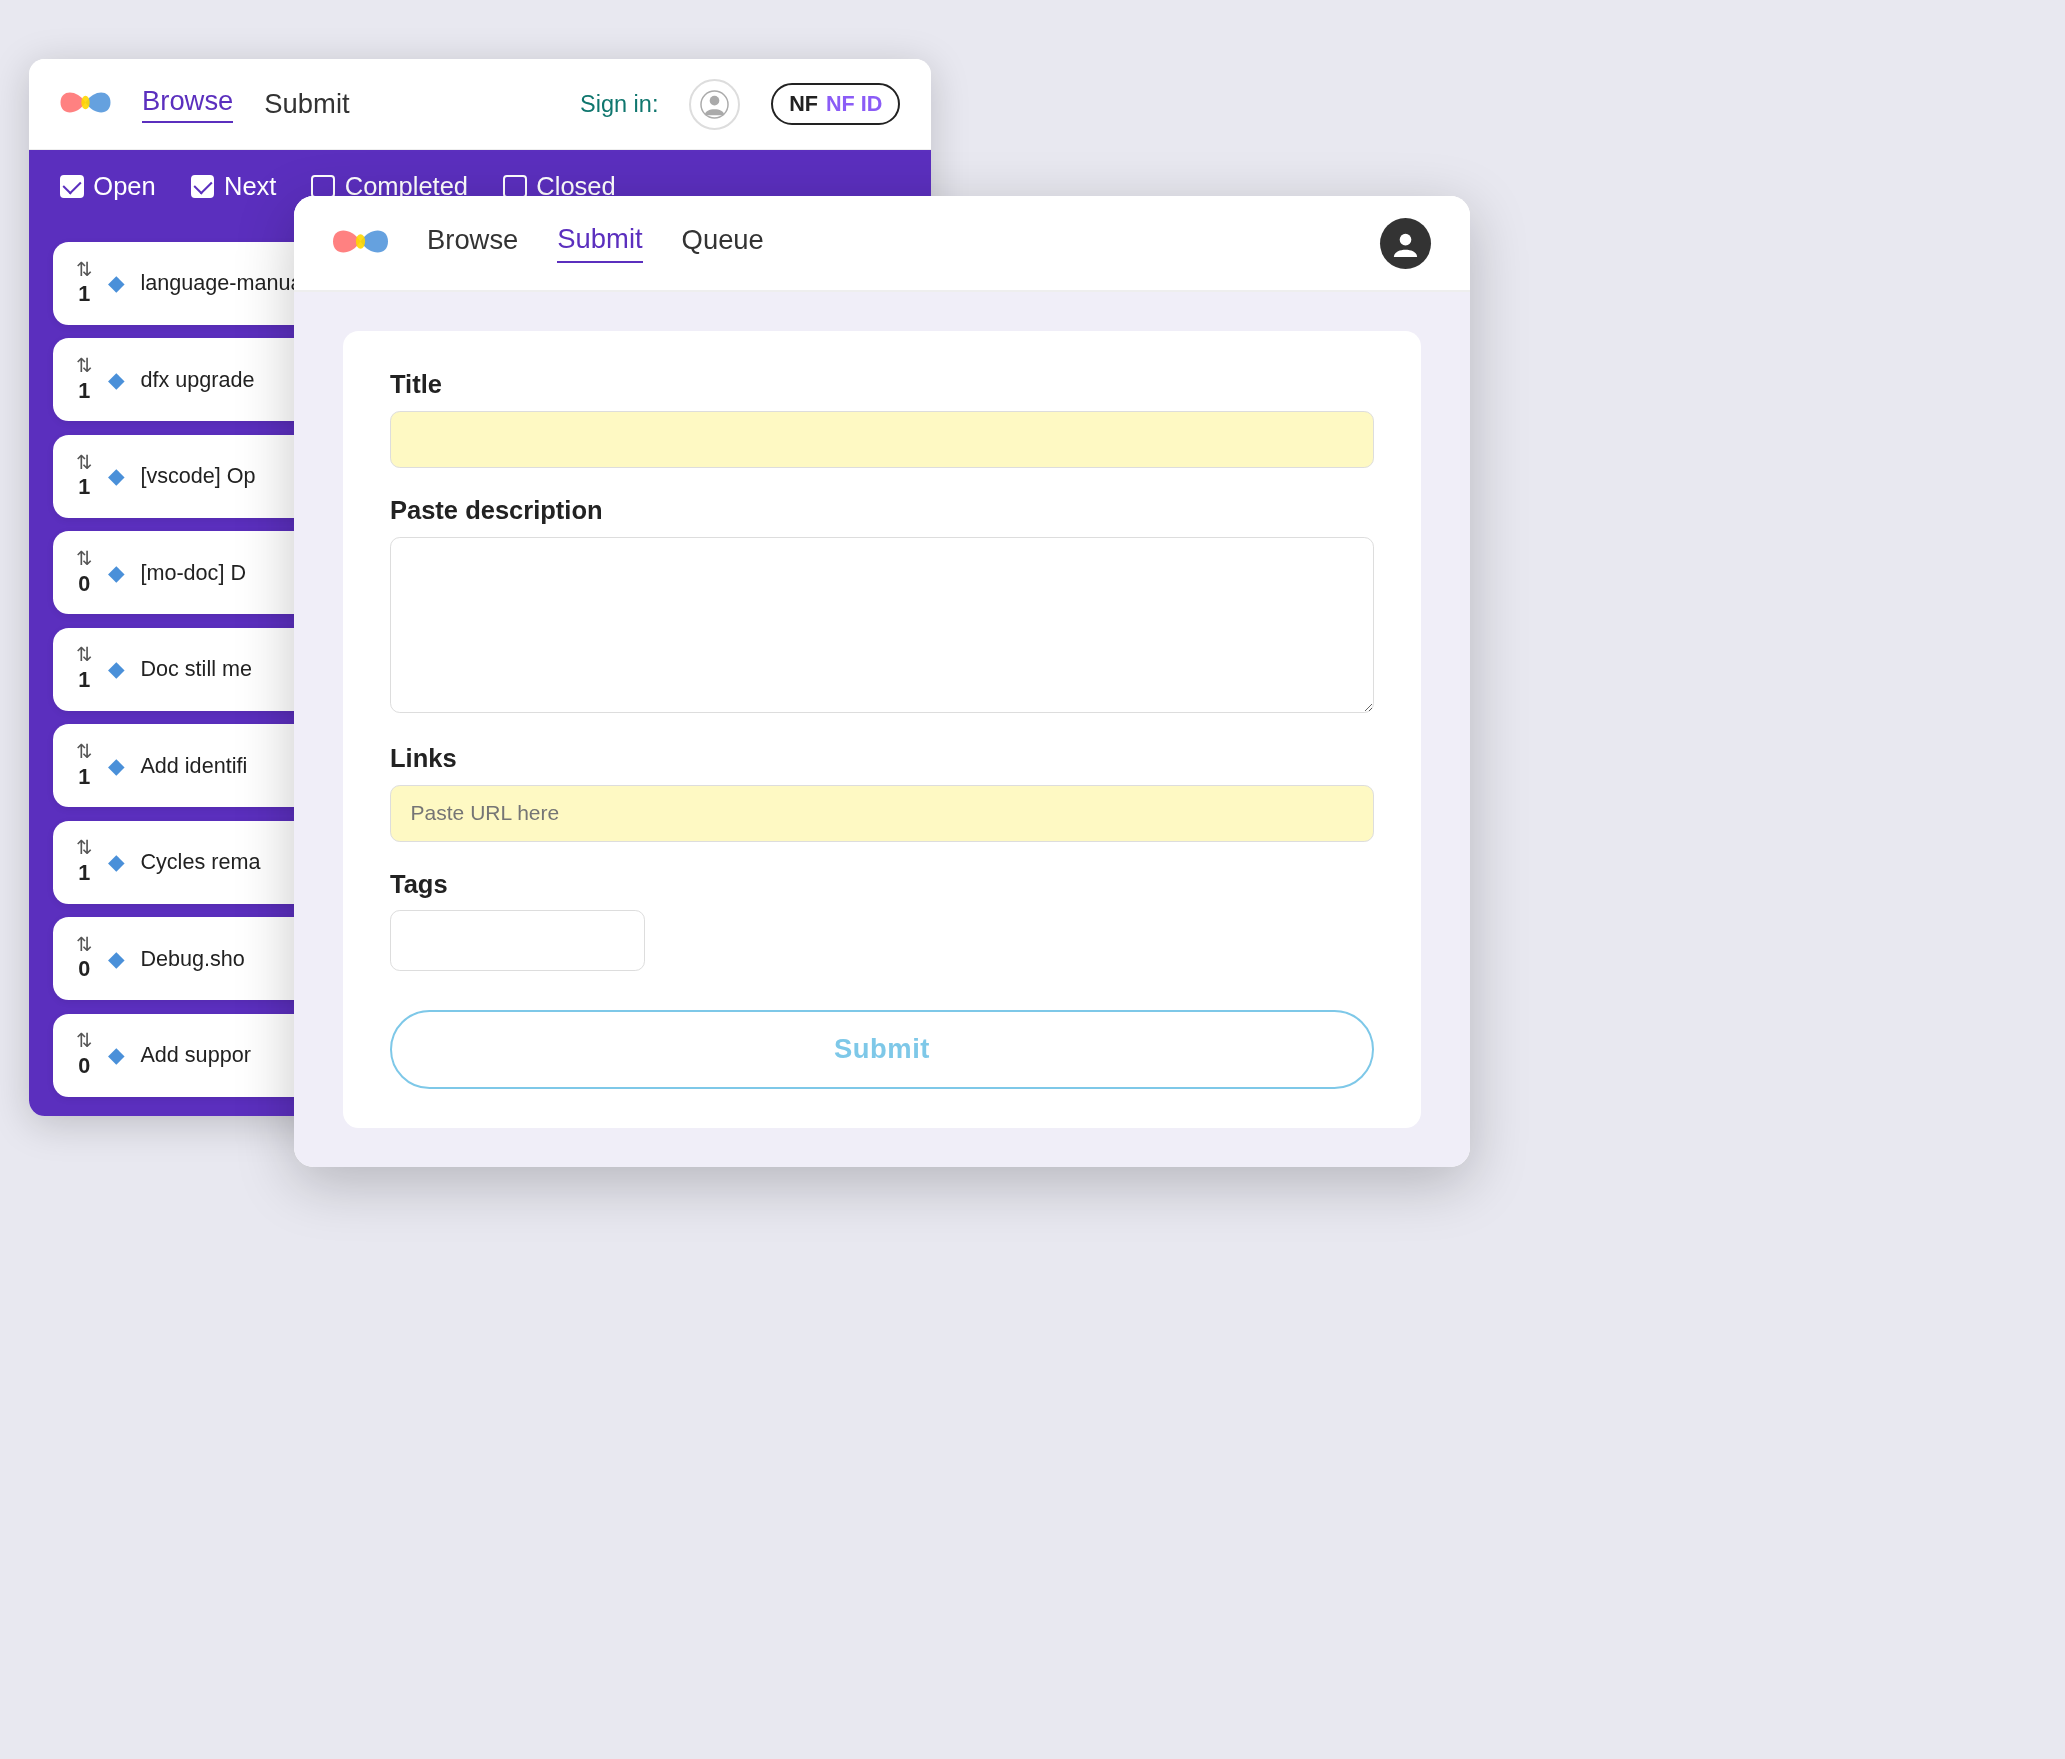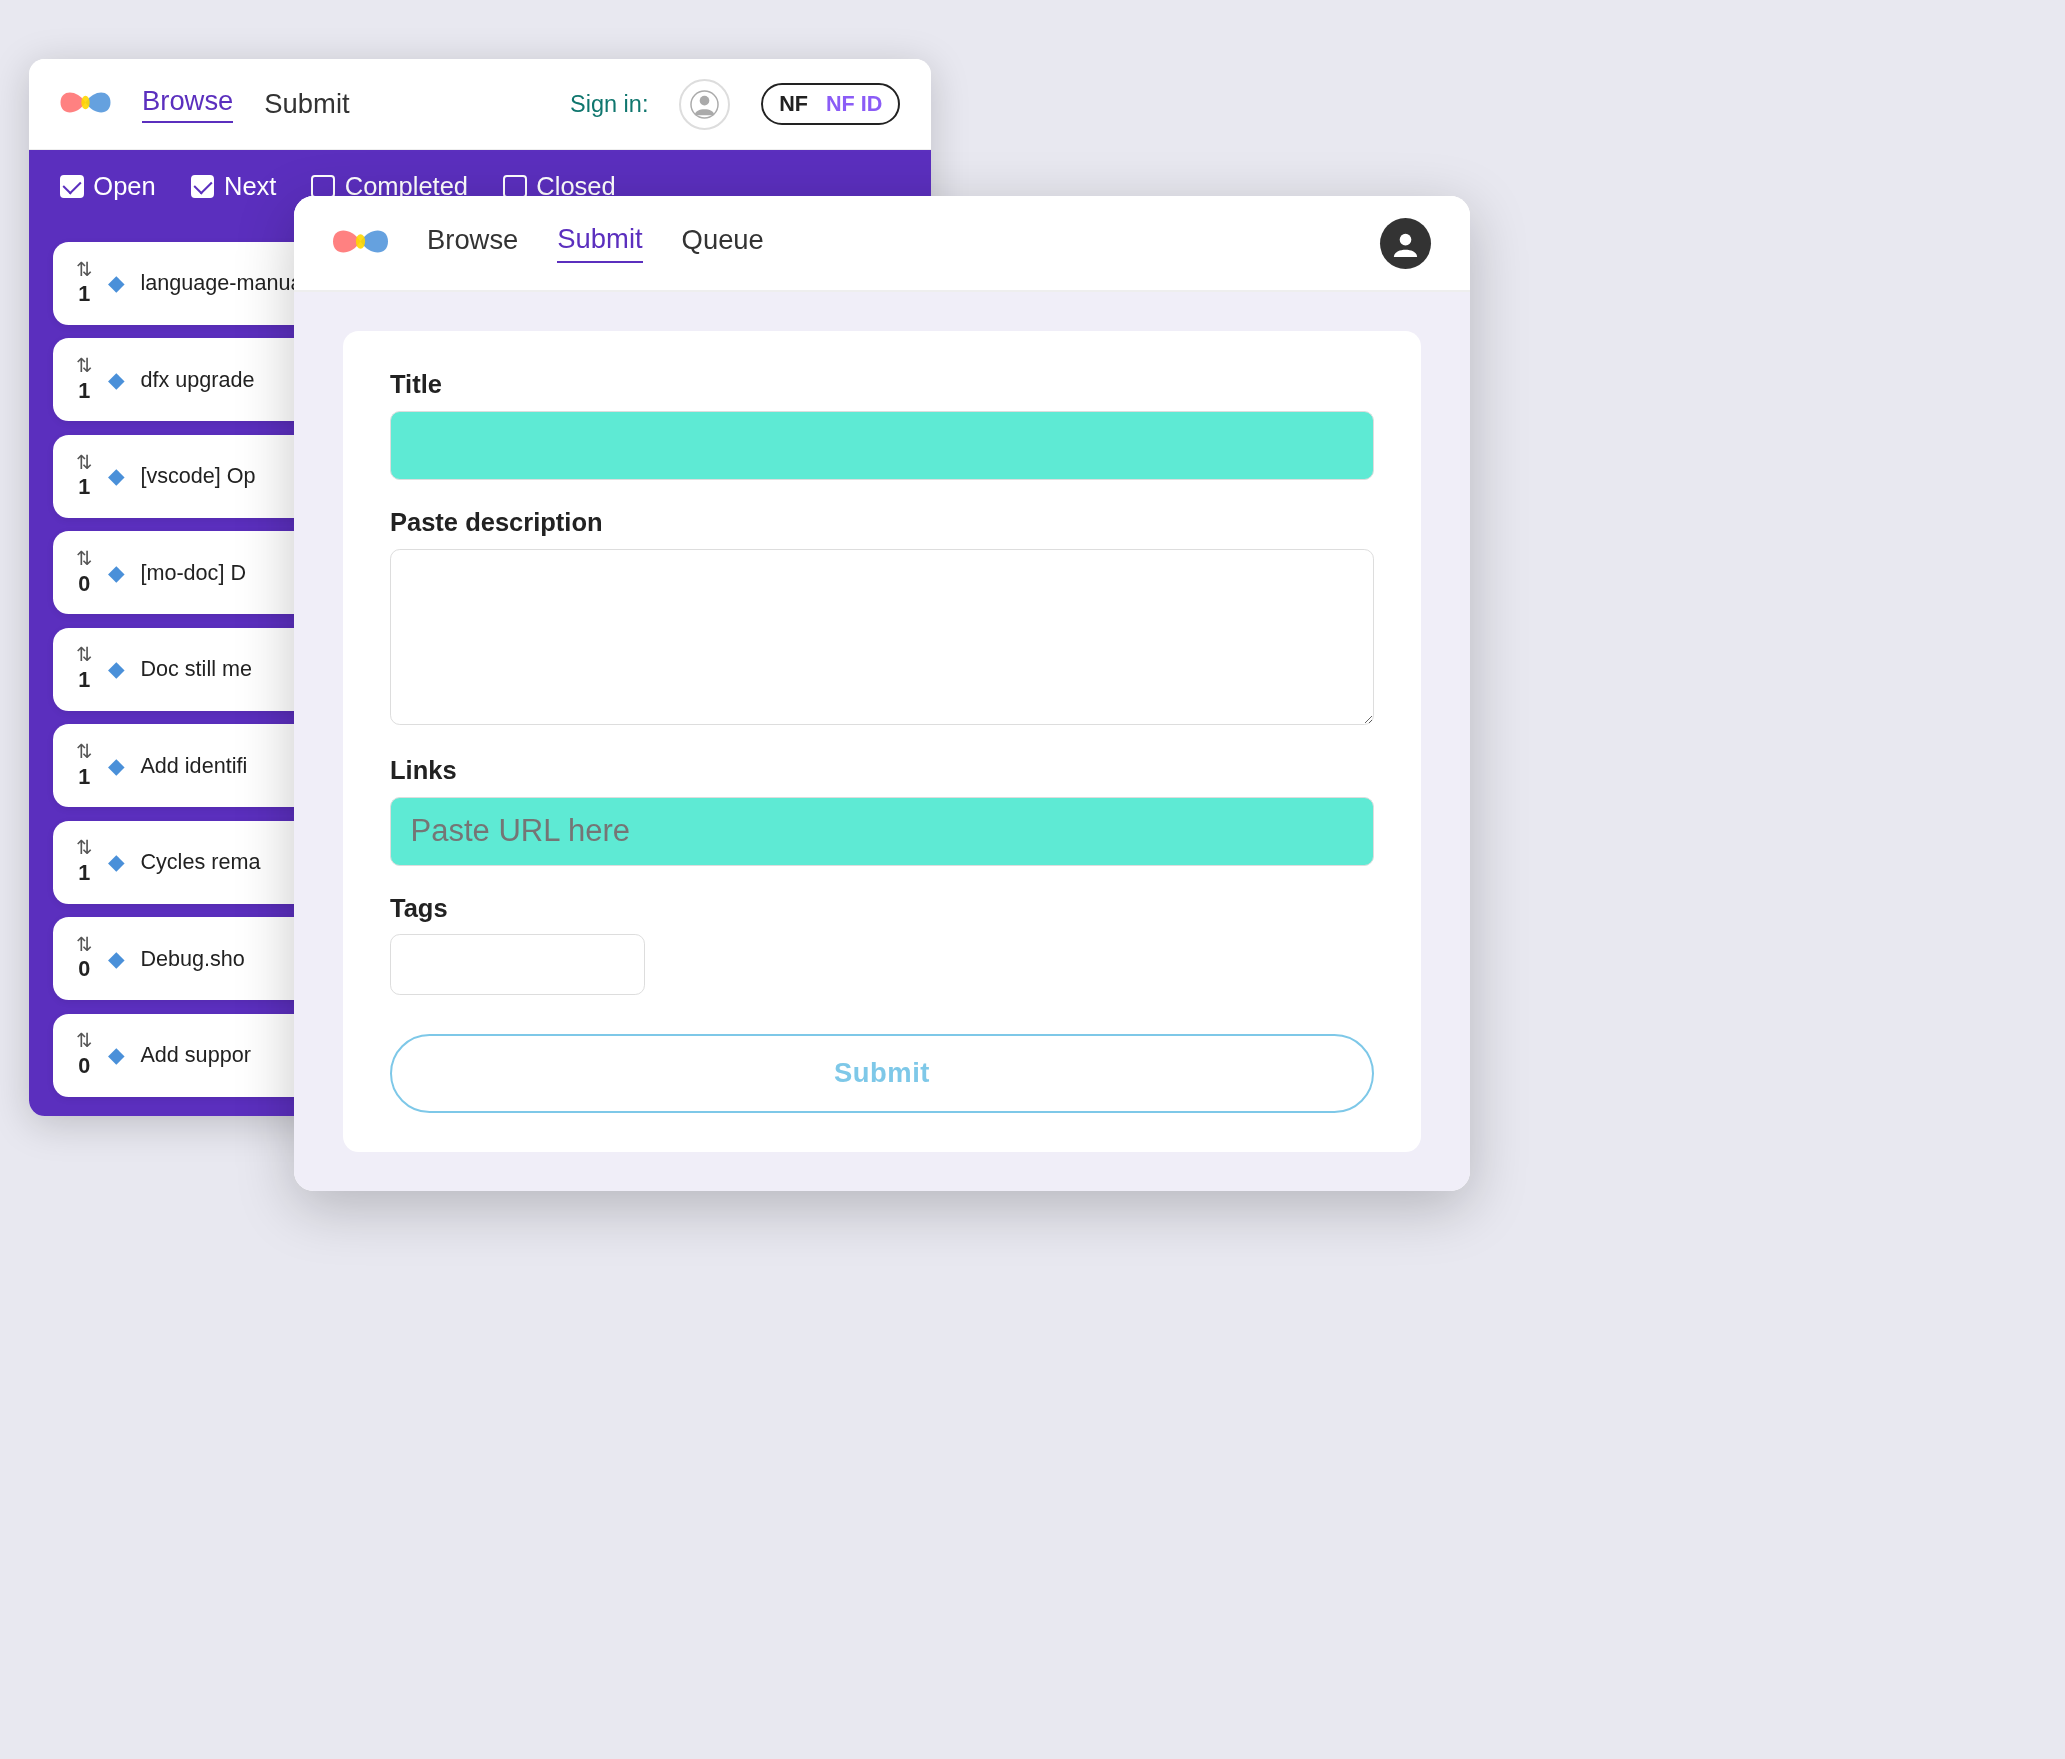--- a/index.html
+++ b/index.html
@@ -70,21 +70,21 @@
 
     .nfid-btn {
       background: white;
       border: 2px solid #222;
       border-radius: 23.5px;
       padding: 5.9px 15.7px;
       font-size: 21.6px;
       font-weight: 700;
       display: flex;
       align-items: flex-start;
-      gap: 18px;
+      gap: 8px;
     }
 
     .nfid-btn .nf { color: #222; }
     .nfid-btn .id { color: #8b5cf6; }
 
     
     .filter-bar {
       background: #5B2FBE;
       padding: 21.6px 31px;
       display: flex;
@@ -260,24 +260,24 @@
 
     .form-group {
       margin-bottom: 27.4px;
     }
 
     .form-input {
       width: 100%;
       padding: 15.7px 19.6px;
       border: 1.5px solid #ddd;
       border-radius: 9.8px;
-      font-size: 31px;
+      font-size: 21px;
       color: #333;
       outline: none;
-      background: #5eead4;
+      background: #fef9c3;
     }
 
     .form-textarea {
       width: 100%;
       padding: 15.7px 19.6px;
       border: 1.5px solid #ddd;
       border-radius: 9.8px;
       font-size: 23.5px;
       color: #333;
       outline: none;

